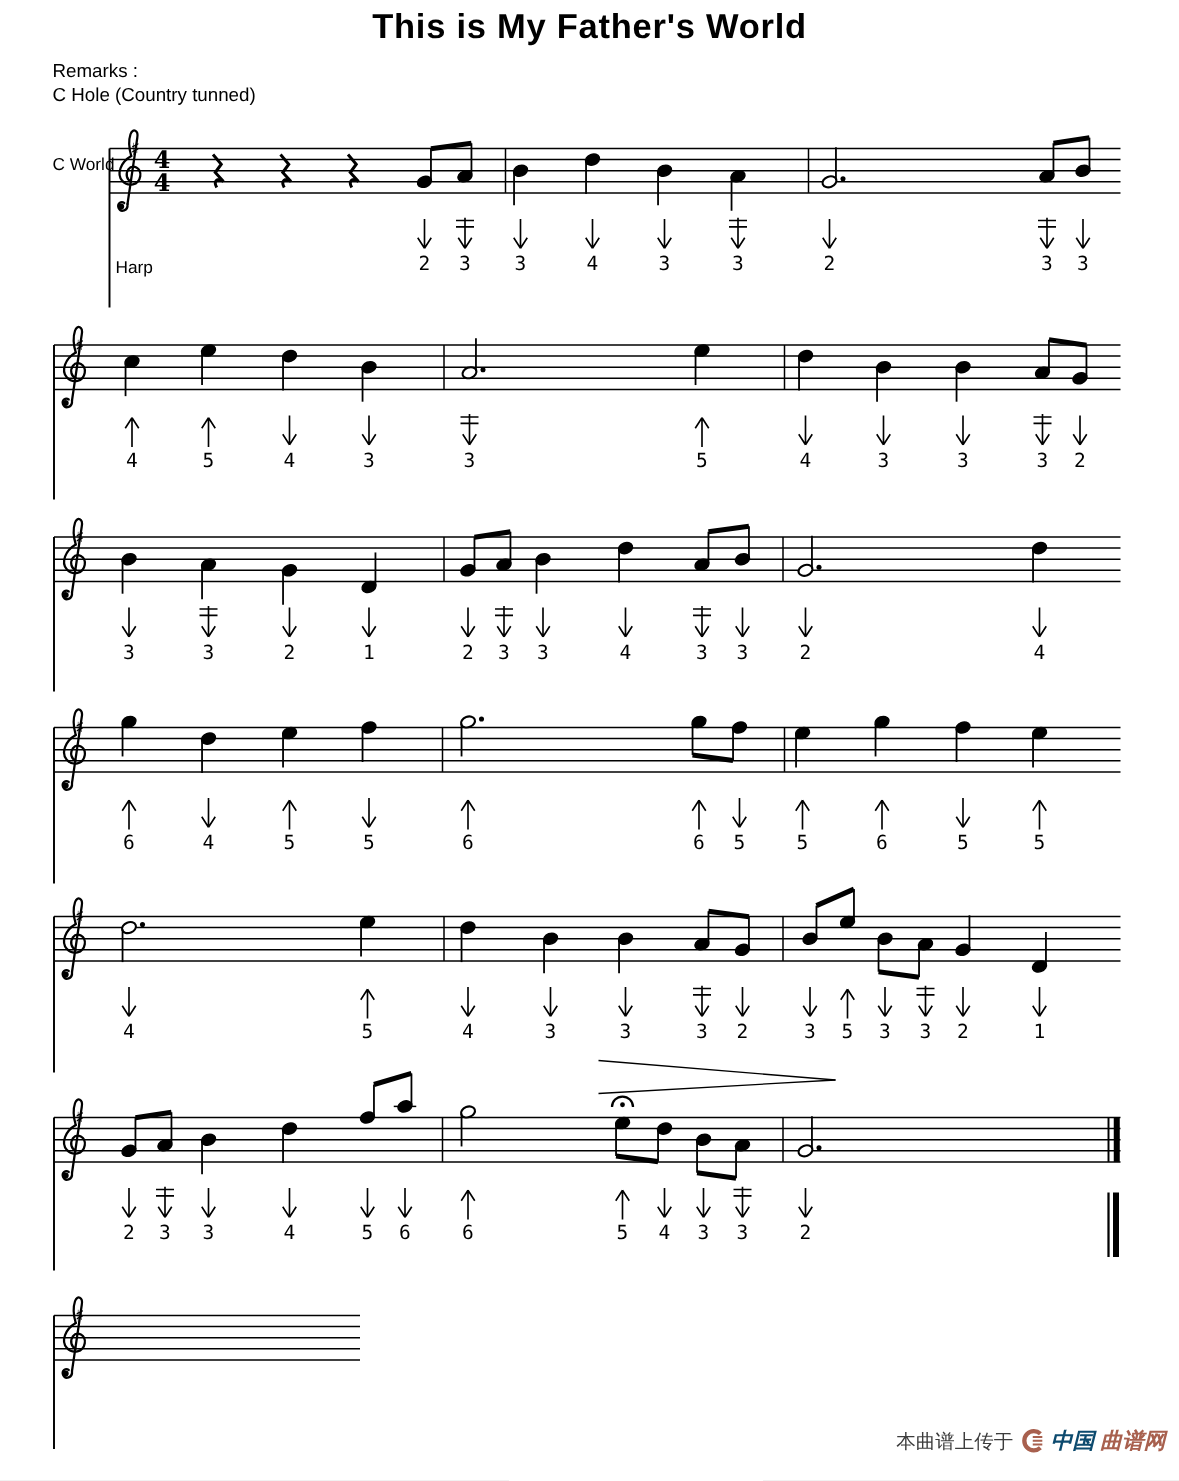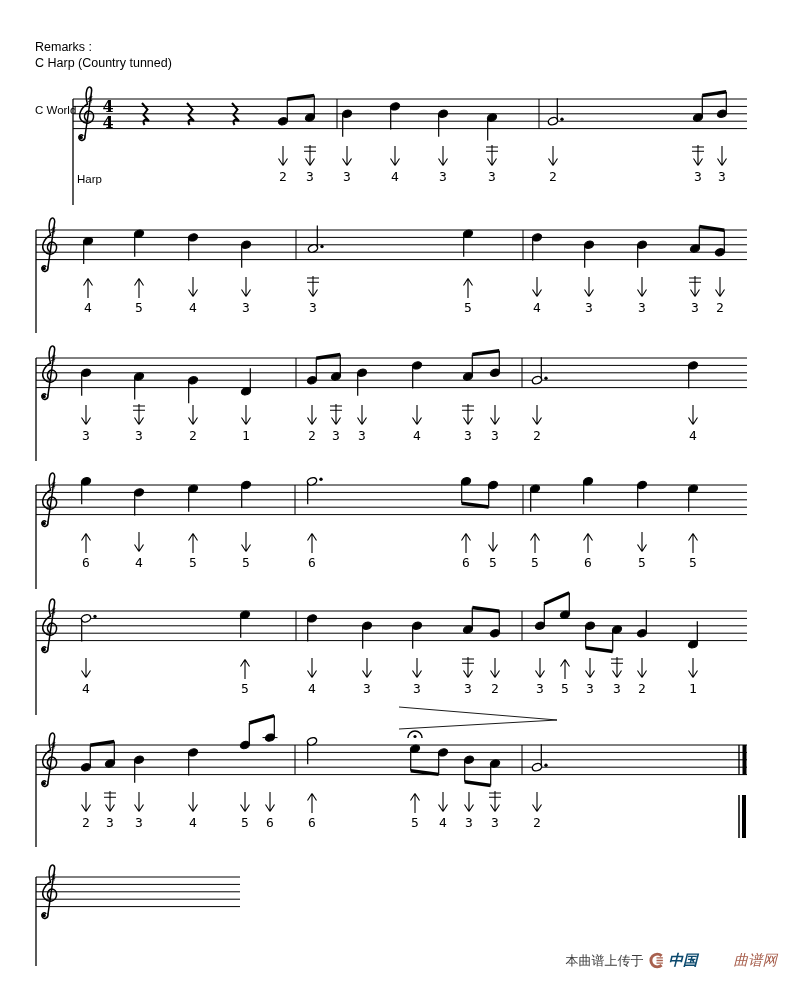--- a/index.html
+++ b/index.html
@@ -12,28 +12,29 @@
   #remarks-value{top:56px;}
   #instrument-label{position:absolute;left:35px;top:104px;font-size:11.5px;}
   #hole-label{position:absolute;left:77px;top:173px;font-size:11.5px;}
   svg.sys{position:absolute;overflow:visible;}
   .tabitem{position:absolute;width:16px;height:24px;}
   .tabnum{position:absolute;width:24px;text-align:center;
           font-family:"DejaVu Sans Mono",monospace;font-size:13px;}
   #watermark{position:absolute;top:951px;right:9px;display:flex;align-items:center;
              gap:4px;font-size:13px;color:#3c3c3c;}
   #watermark .site1{font-weight:bold;font-style:italic;color:#0c4a6e;font-size:14.5px;}
-  #watermark .site2{font-weight:normal;font-style:italic;color:#a8604e;font-size:14.5px;margin-left:32px;}
+  #watermark .site2{font-weight:bold;font-style:italic;color:#a8604e;font-size:14.5px;}
 </style>
 </head>
 <body>
 
 <div id="page">
+  <div id="title">This is My Father's World</div>
   <div id="remarks-label" class="rem">Remarks :</div>
-  <div id="remarks-value" class="rem">C Harp (Country tunned)</div>
+  <div id="remarks-value" class="rem">C Hole (Country tunned)</div>
   <div id="instrument-label">C World</div>
   <div id="hole-label">Harp</div>
 
   <div id="score">
       <svg width="690" height="160" class="sys" style="left: 71px; top: 54px;">
         <line x1="2" y1="45" x2="676" y2="45" stroke="#000" stroke-width="1"></line>
         <line x1="2" y1="52.4" x2="676" y2="52.4" stroke="#000" stroke-width="1"></line>
         <line x1="2" y1="59.8" x2="676" y2="59.8" stroke="#000" stroke-width="1"></line>
         <line x1="2" y1="67.2" x2="676" y2="67.2" stroke="#000" stroke-width="1"></line>
         <line x1="2" y1="74.6" x2="676" y2="74.6" stroke="#000" stroke-width="1"></line>

